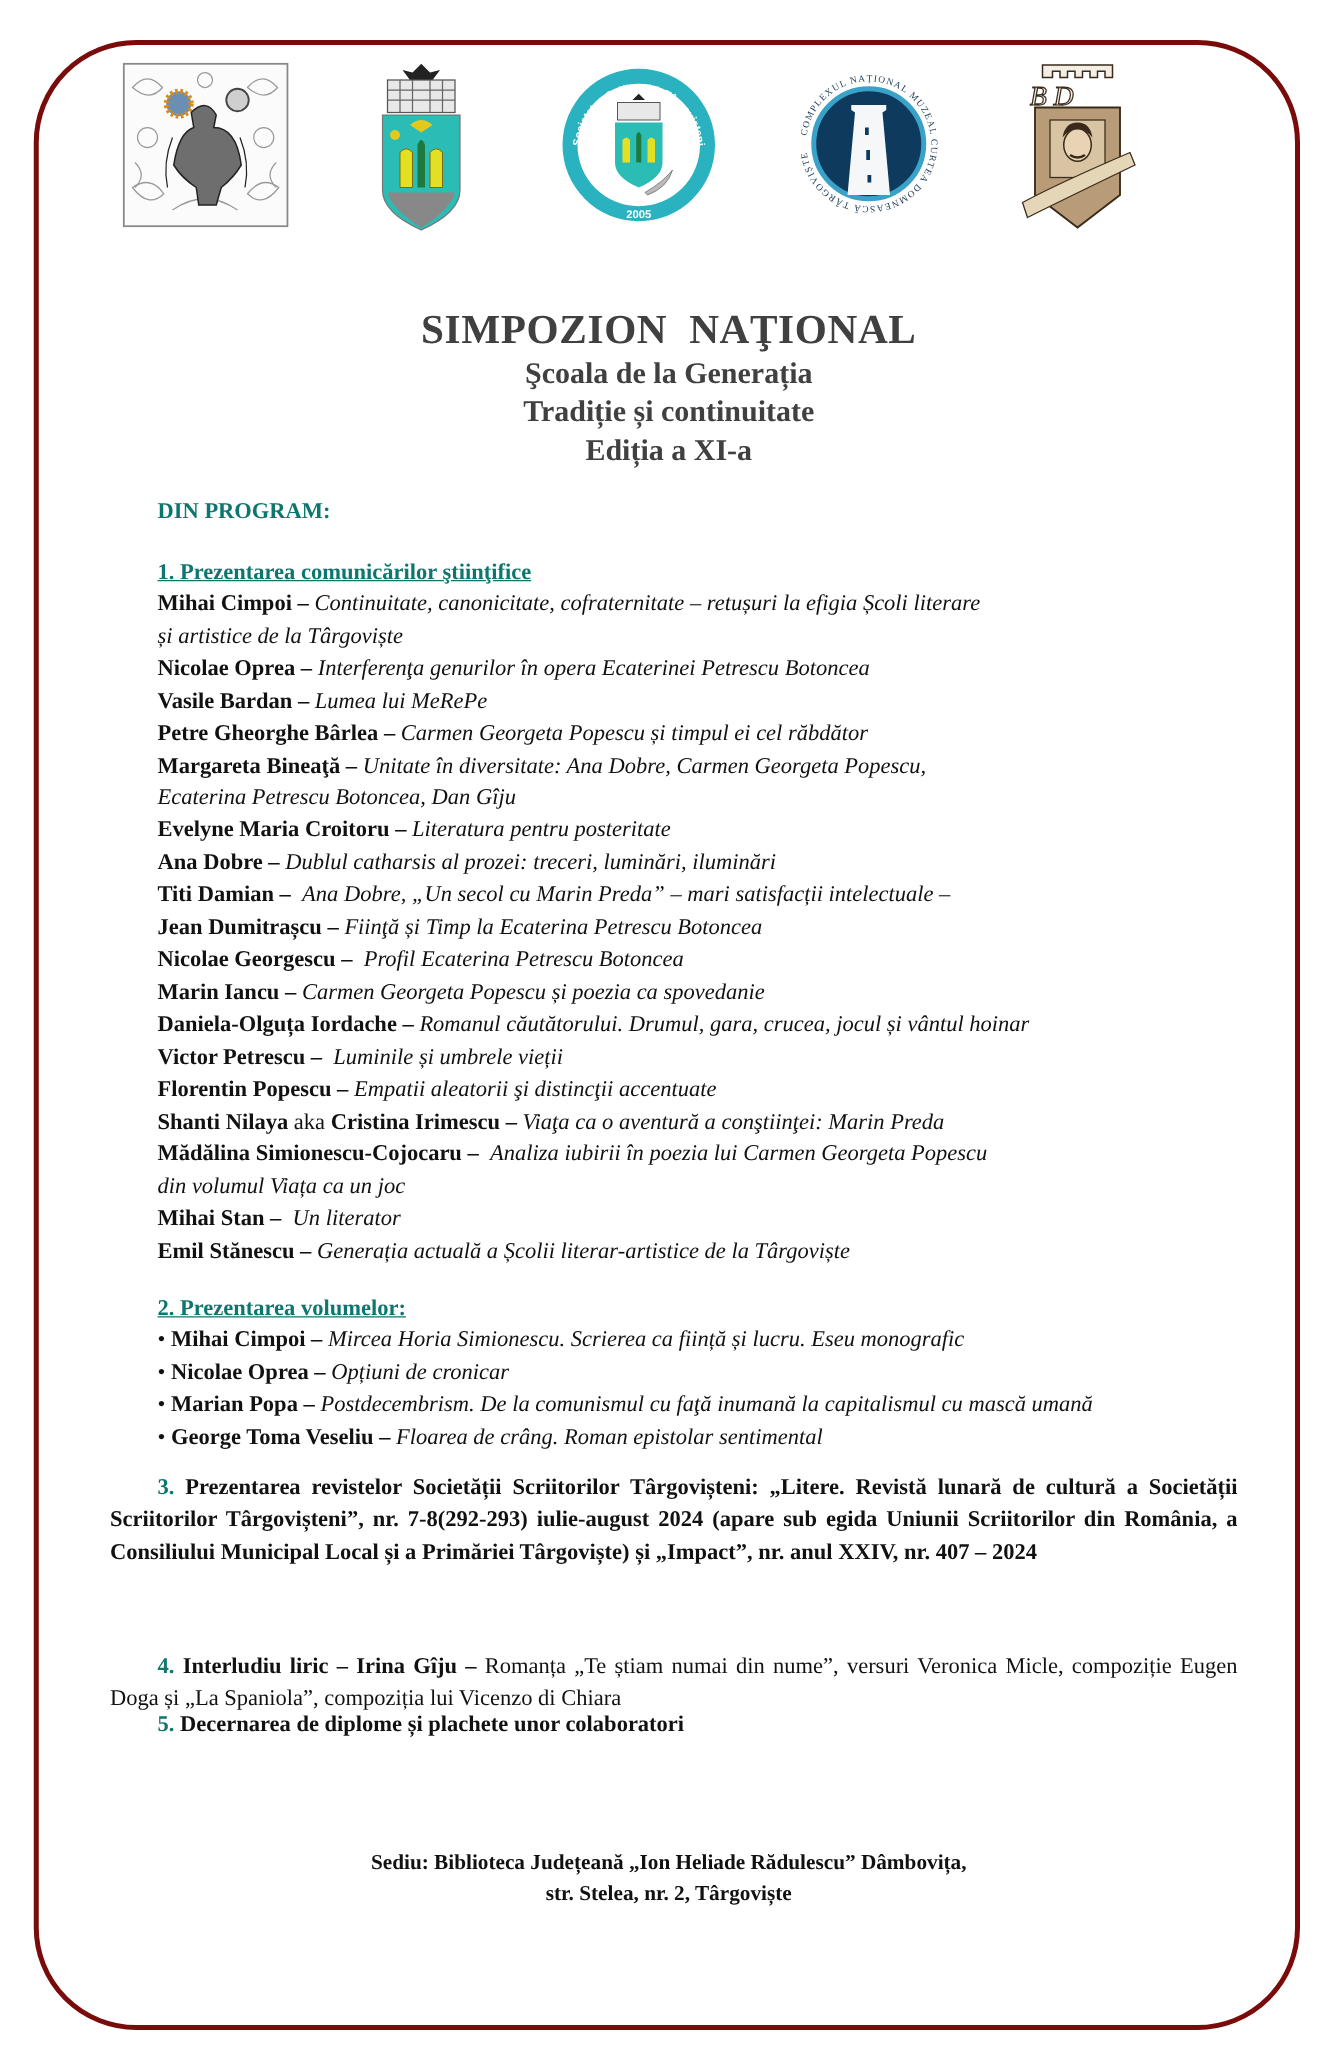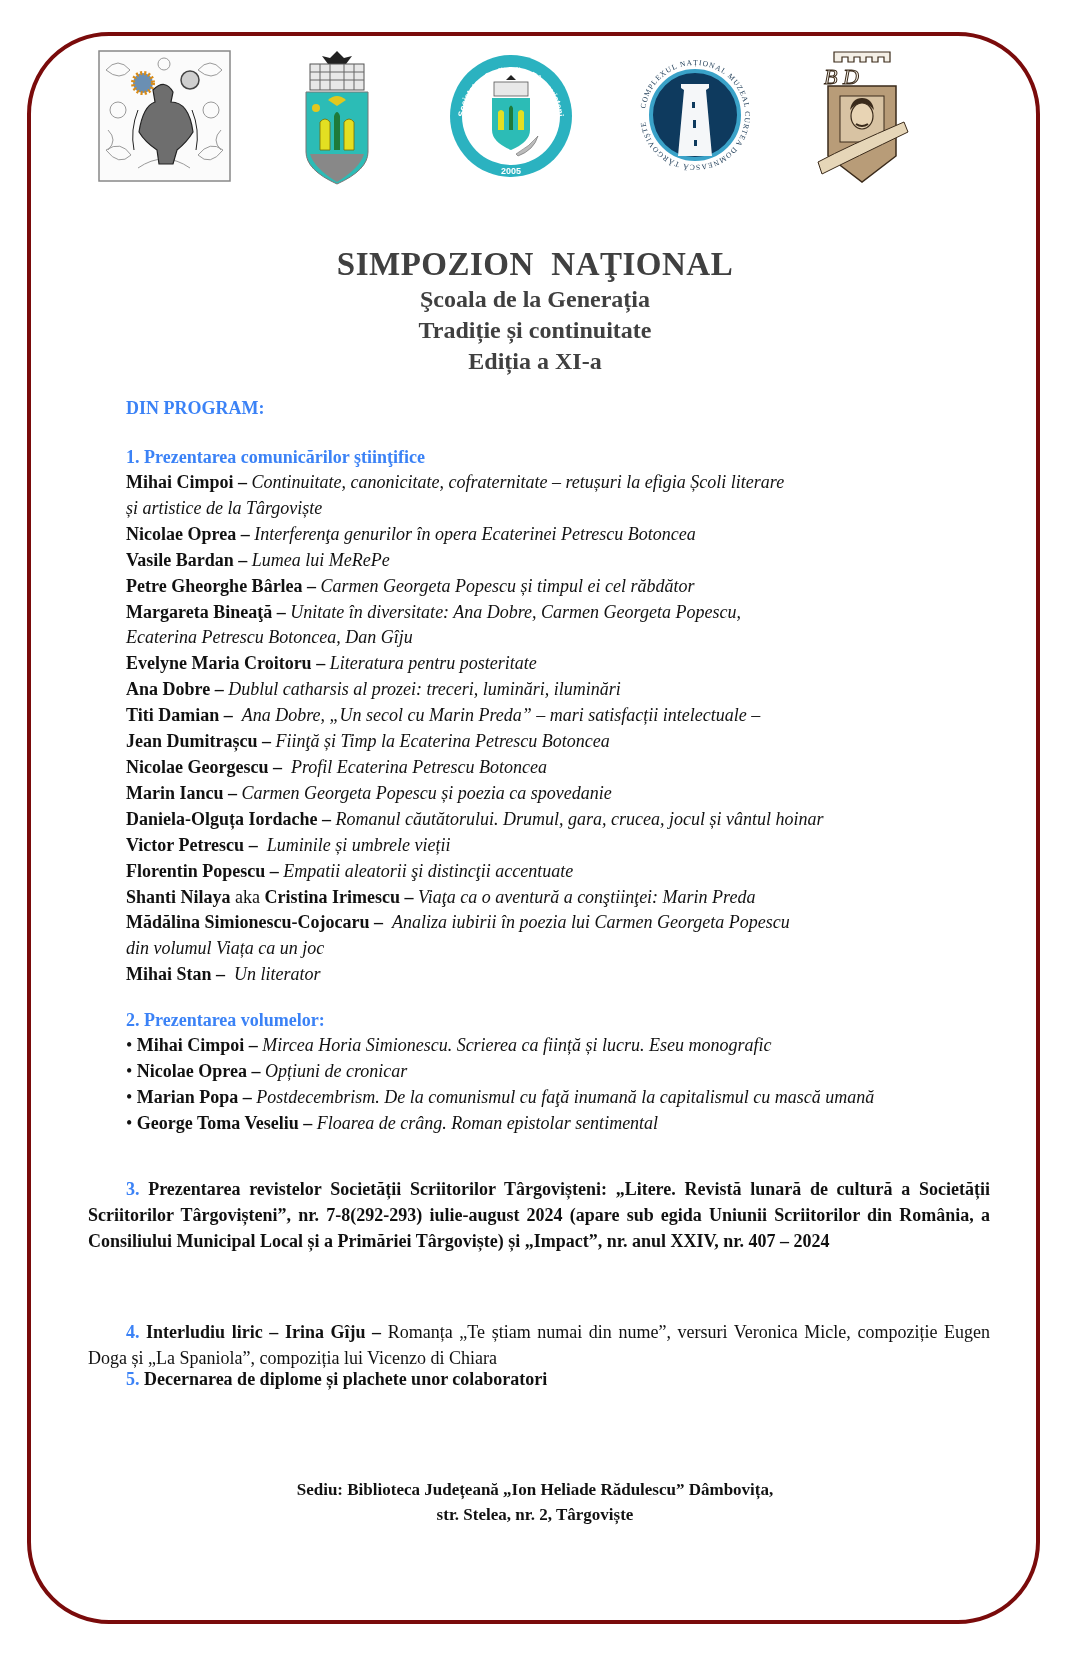--- a/index.html
+++ b/index.html
@@ -6,23 +6,23 @@
   body { width: 1070px; height: 1654px; position: relative; overflow: hidden;
          font-family: "Liberation Serif", serif; color: #111; }
   .frame { position: absolute; left: 27px; top: 32px; width: 1013px; height: 1592px;
            border: 4px solid #7a0b0b; border-radius: 82px; box-sizing: border-box; }
   .logos { position: absolute; top: 50px; left: 0; width: 1070px; height: 150px; }
   .logo { position: absolute; top: 0; }
   .title-block { position: absolute; top: 244px; left: 0; width: 1070px; text-align: center; color: #404040; }
   .t1 { font-size: 33px; font-weight: bold; letter-spacing: 0.5px; line-height: 40px; }
   .t2 { font-size: 24px; font-weight: bold; line-height: 31px; }
   .content { position: absolute; left: 126px; top: 398px; width: 870px; }
-  .red { color: #3b82f6; }
+  .red { color: #0f766e; }
   .din { font-size: 18px; font-weight: bold; margin-bottom: 25px; }
-  .sec-h { font-size: 18px; font-weight: bold; line-height: 26px; }
+  .sec-h { font-size: 18px; font-weight: bold; line-height: 26px; text-decoration: underline; }
   .line { font-size: 18px; line-height: 25.9px; white-space: nowrap; }
   .line b { font-weight: bold; }
   .line i { font-style: italic; }
   .gap { height: 19px; }
   .para { position: absolute; left: 88px; width: 902px; font-size: 18px; line-height: 26px; text-align: justify; }
   .para .ind { padding-left: 38px; }
   .footer { position: absolute; left: 0; width: 1070px; top: 1478px; text-align: center;
             font-size: 17px; font-weight: bold; line-height: 24.5px; }
   sup { font-size: 10px; line-height: 0; }
 </style>
@@ -137,20 +137,21 @@
       <div class="line"><b>Jean Dumitrașcu</b><b style="white-space: pre;"> – </b><i>Fiinţă și Timp la Ecaterina Petrescu Botoncea</i></div>
       <div class="line"><b>Nicolae Georgescu</b><b style="white-space: pre;"> –  </b><i>Profil Ecaterina Petrescu Botoncea</i></div>
       <div class="line"><b>Marin Iancu</b><b style="white-space: pre;"> – </b><i>Carmen Georgeta Popescu și poezia ca spovedanie</i></div>
       <div class="line"><b>Daniela-Olguța Iordache</b><b style="white-space: pre;"> – </b><i>Romanul căutătorului. Drumul, gara, crucea, jocul și vântul hoinar</i></div>
       <div class="line"><b>Victor Petrescu</b><b style="white-space: pre;"> –  </b><i>Luminile și umbrele vieții</i></div>
       <div class="line"><b>Florentin Popescu</b><b style="white-space: pre;"> – </b><i>Empatii aleatorii şi distincţii accentuate</i></div>
       <div class="line"><b>Shanti Nilaya</b><span> aka </span><b>Cristina Irimescu</b><b style="white-space: pre;"> – </b><i>Viaţa ca o aventură a conştiinţei: Marin Preda</i></div>
       <div class="line"><b>Mădălina Simionescu-Cojocaru</b><b style="white-space: pre;"> –  </b><i>Analiza iubirii în poezia lui Carmen Georgeta Popescu</i></div>
       <div class="line"><i>din volumul Viața ca un joc</i></div>
       <div class="line"><b>Mihai Stan</b><b style="white-space: pre;"> –  </b><i>Un literator</i></div>
+      <div class="line"><b>Emil Stănescu</b><b style="white-space: pre;"> – </b><i>Generația actuală a Școlii literar-artistice de la Târgoviște</i></div>
     </div>
 
   <div class="gap"></div>
   <div class="sec-h red">2. Prezentarea volumelor:</div>
   <div id="s2">
       <div class="line"><span>• </span><b>Mihai Cimpoi</b><b style="white-space: pre;"> – </b><i>Mircea Horia Simionescu. Scrierea ca ființă și lucru. Eseu monografic</i></div>
       <div class="line"><span>• </span><b>Nicolae Oprea</b><b style="white-space: pre;"> – </b><i>Opțiuni de cronicar</i></div>
       <div class="line"><span>• </span><b>Marian Popa</b><b style="white-space: pre;"> – </b><i>Postdecembrism. De la comunismul cu faţă inumană la capitalismul cu mască umană</i></div>
       <div class="line"><span>• </span><b>George Toma Veseliu</b><b style="white-space: pre;"> – </b><i>Floarea de crâng. Roman epistolar sentimental</i></div>
     </div>

